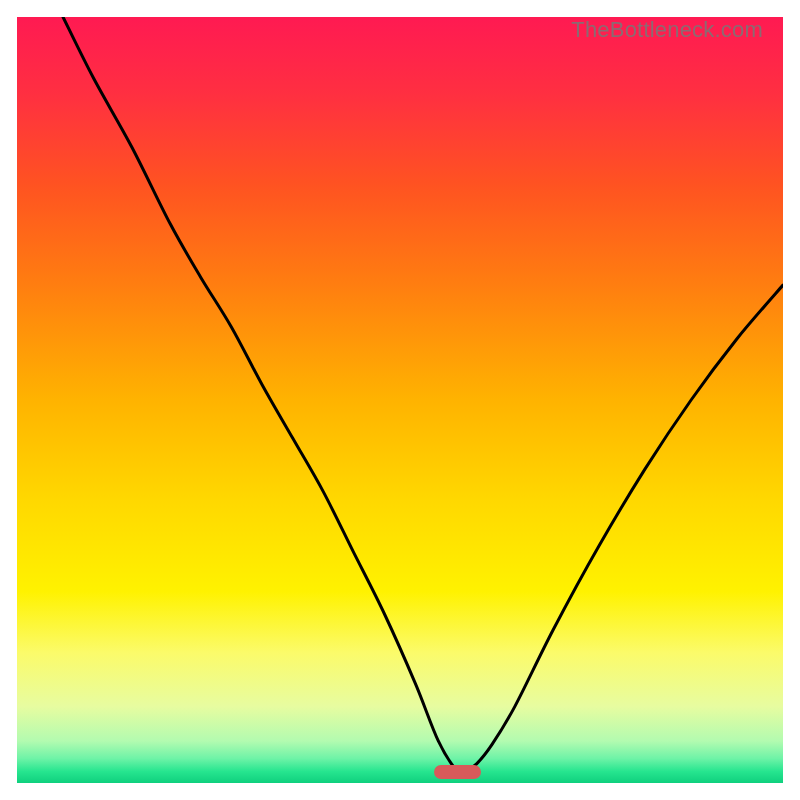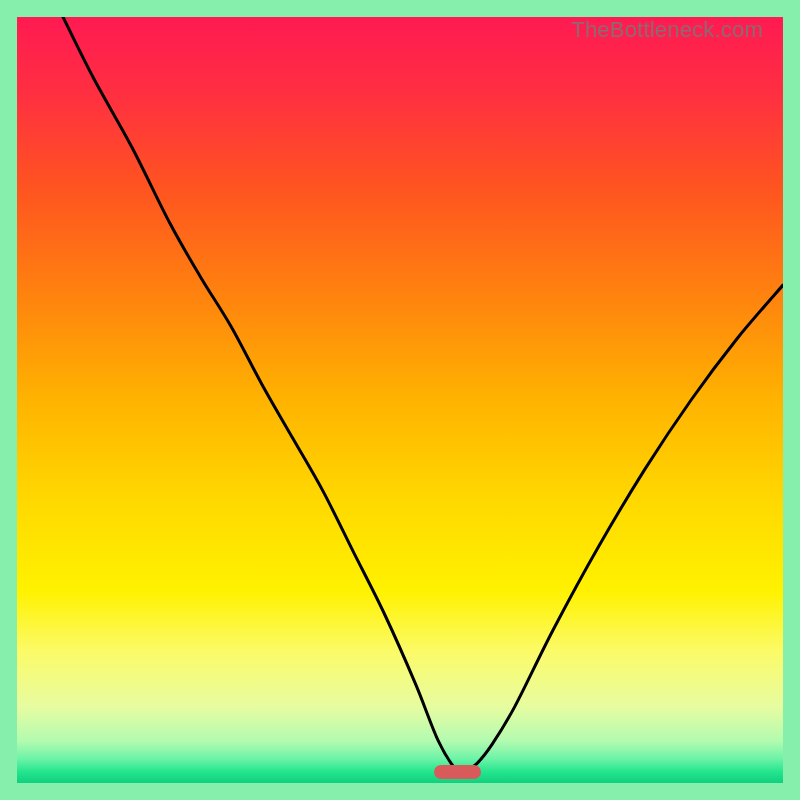--- a/index.html
+++ b/index.html
@@ -9,21 +9,21 @@
     height: 800px;
     background: #000;
     overflow: hidden;
   }
   .frame {
     position: absolute;
     left: 0;
     top: 0;
     width: 800px;
     height: 800px;
-    background: #86efac;
+    background: #ffffff;
   }
   .plot-area {
     position: absolute;
     left: 17px;
     top: 17px;
     width: 766px;
     height: 766px;
     overflow: hidden;
   }
   .gradient {

